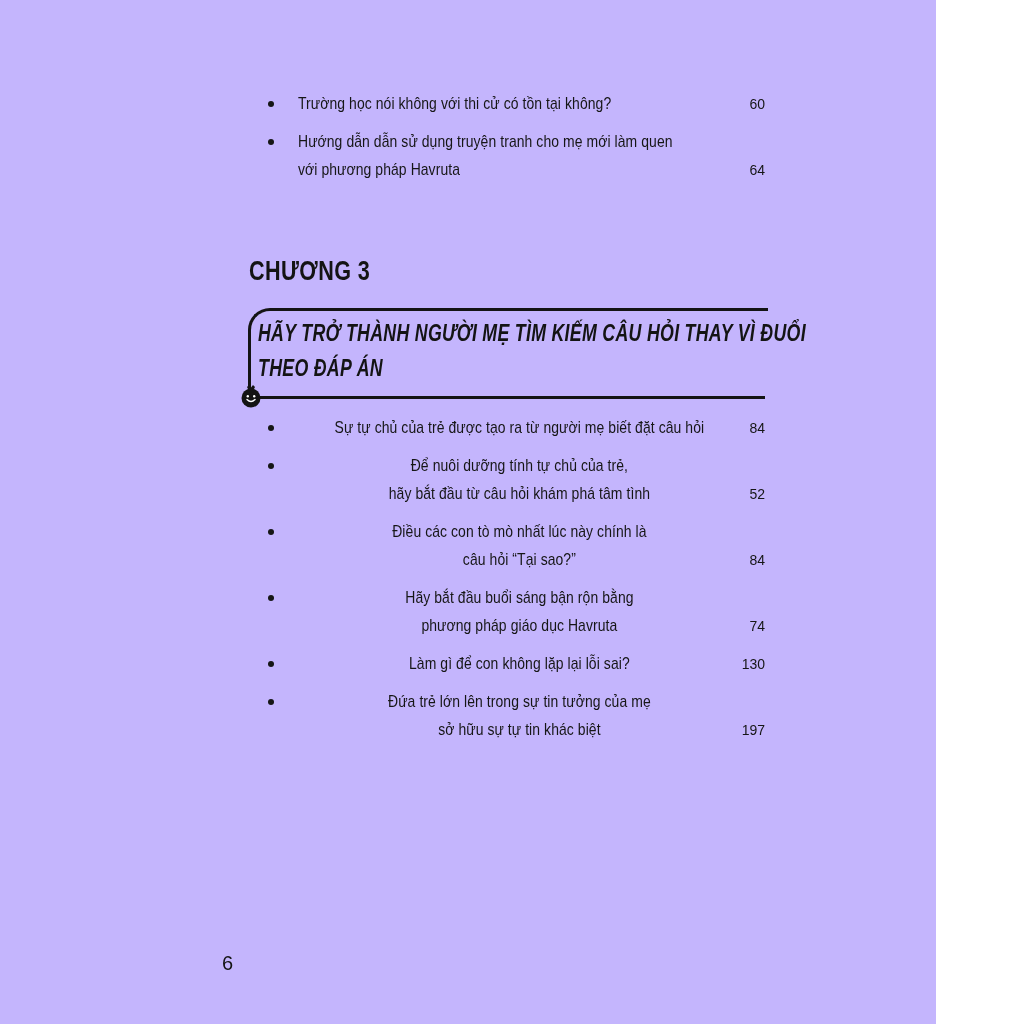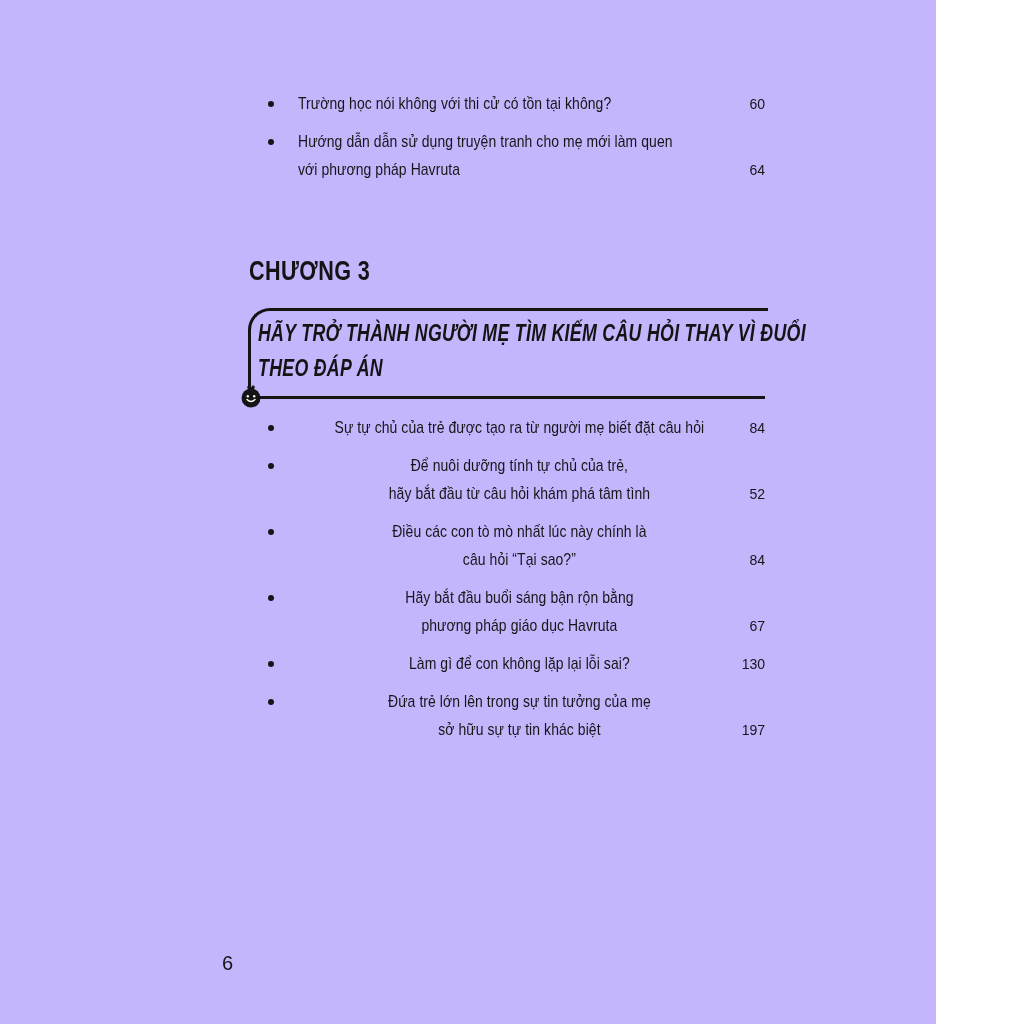--- a/index.html
+++ b/index.html
@@ -196,21 +196,21 @@
       </div>
       <span class="page-num">84</span>
     </div>
 
     <div class="toc-item">
       <span class="bullet"></span>
       <div class="item-lines">
         <span class="line">Hãy bắt đầu buổi sáng bận rộn bằng</span>
         <span class="line">phương pháp giáo dục Havruta</span>
       </div>
-      <span class="page-num">67</span>
+      <span class="page-num">74</span>
     </div>
 
 
     <div class="toc-item">
       <span class="bullet"></span>
       <div class="item-lines">
         <span class="line">Làm gì để con không lặp lại lỗi sai?</span>
       </div>
       <span class="page-num">130</span>
     </div>

